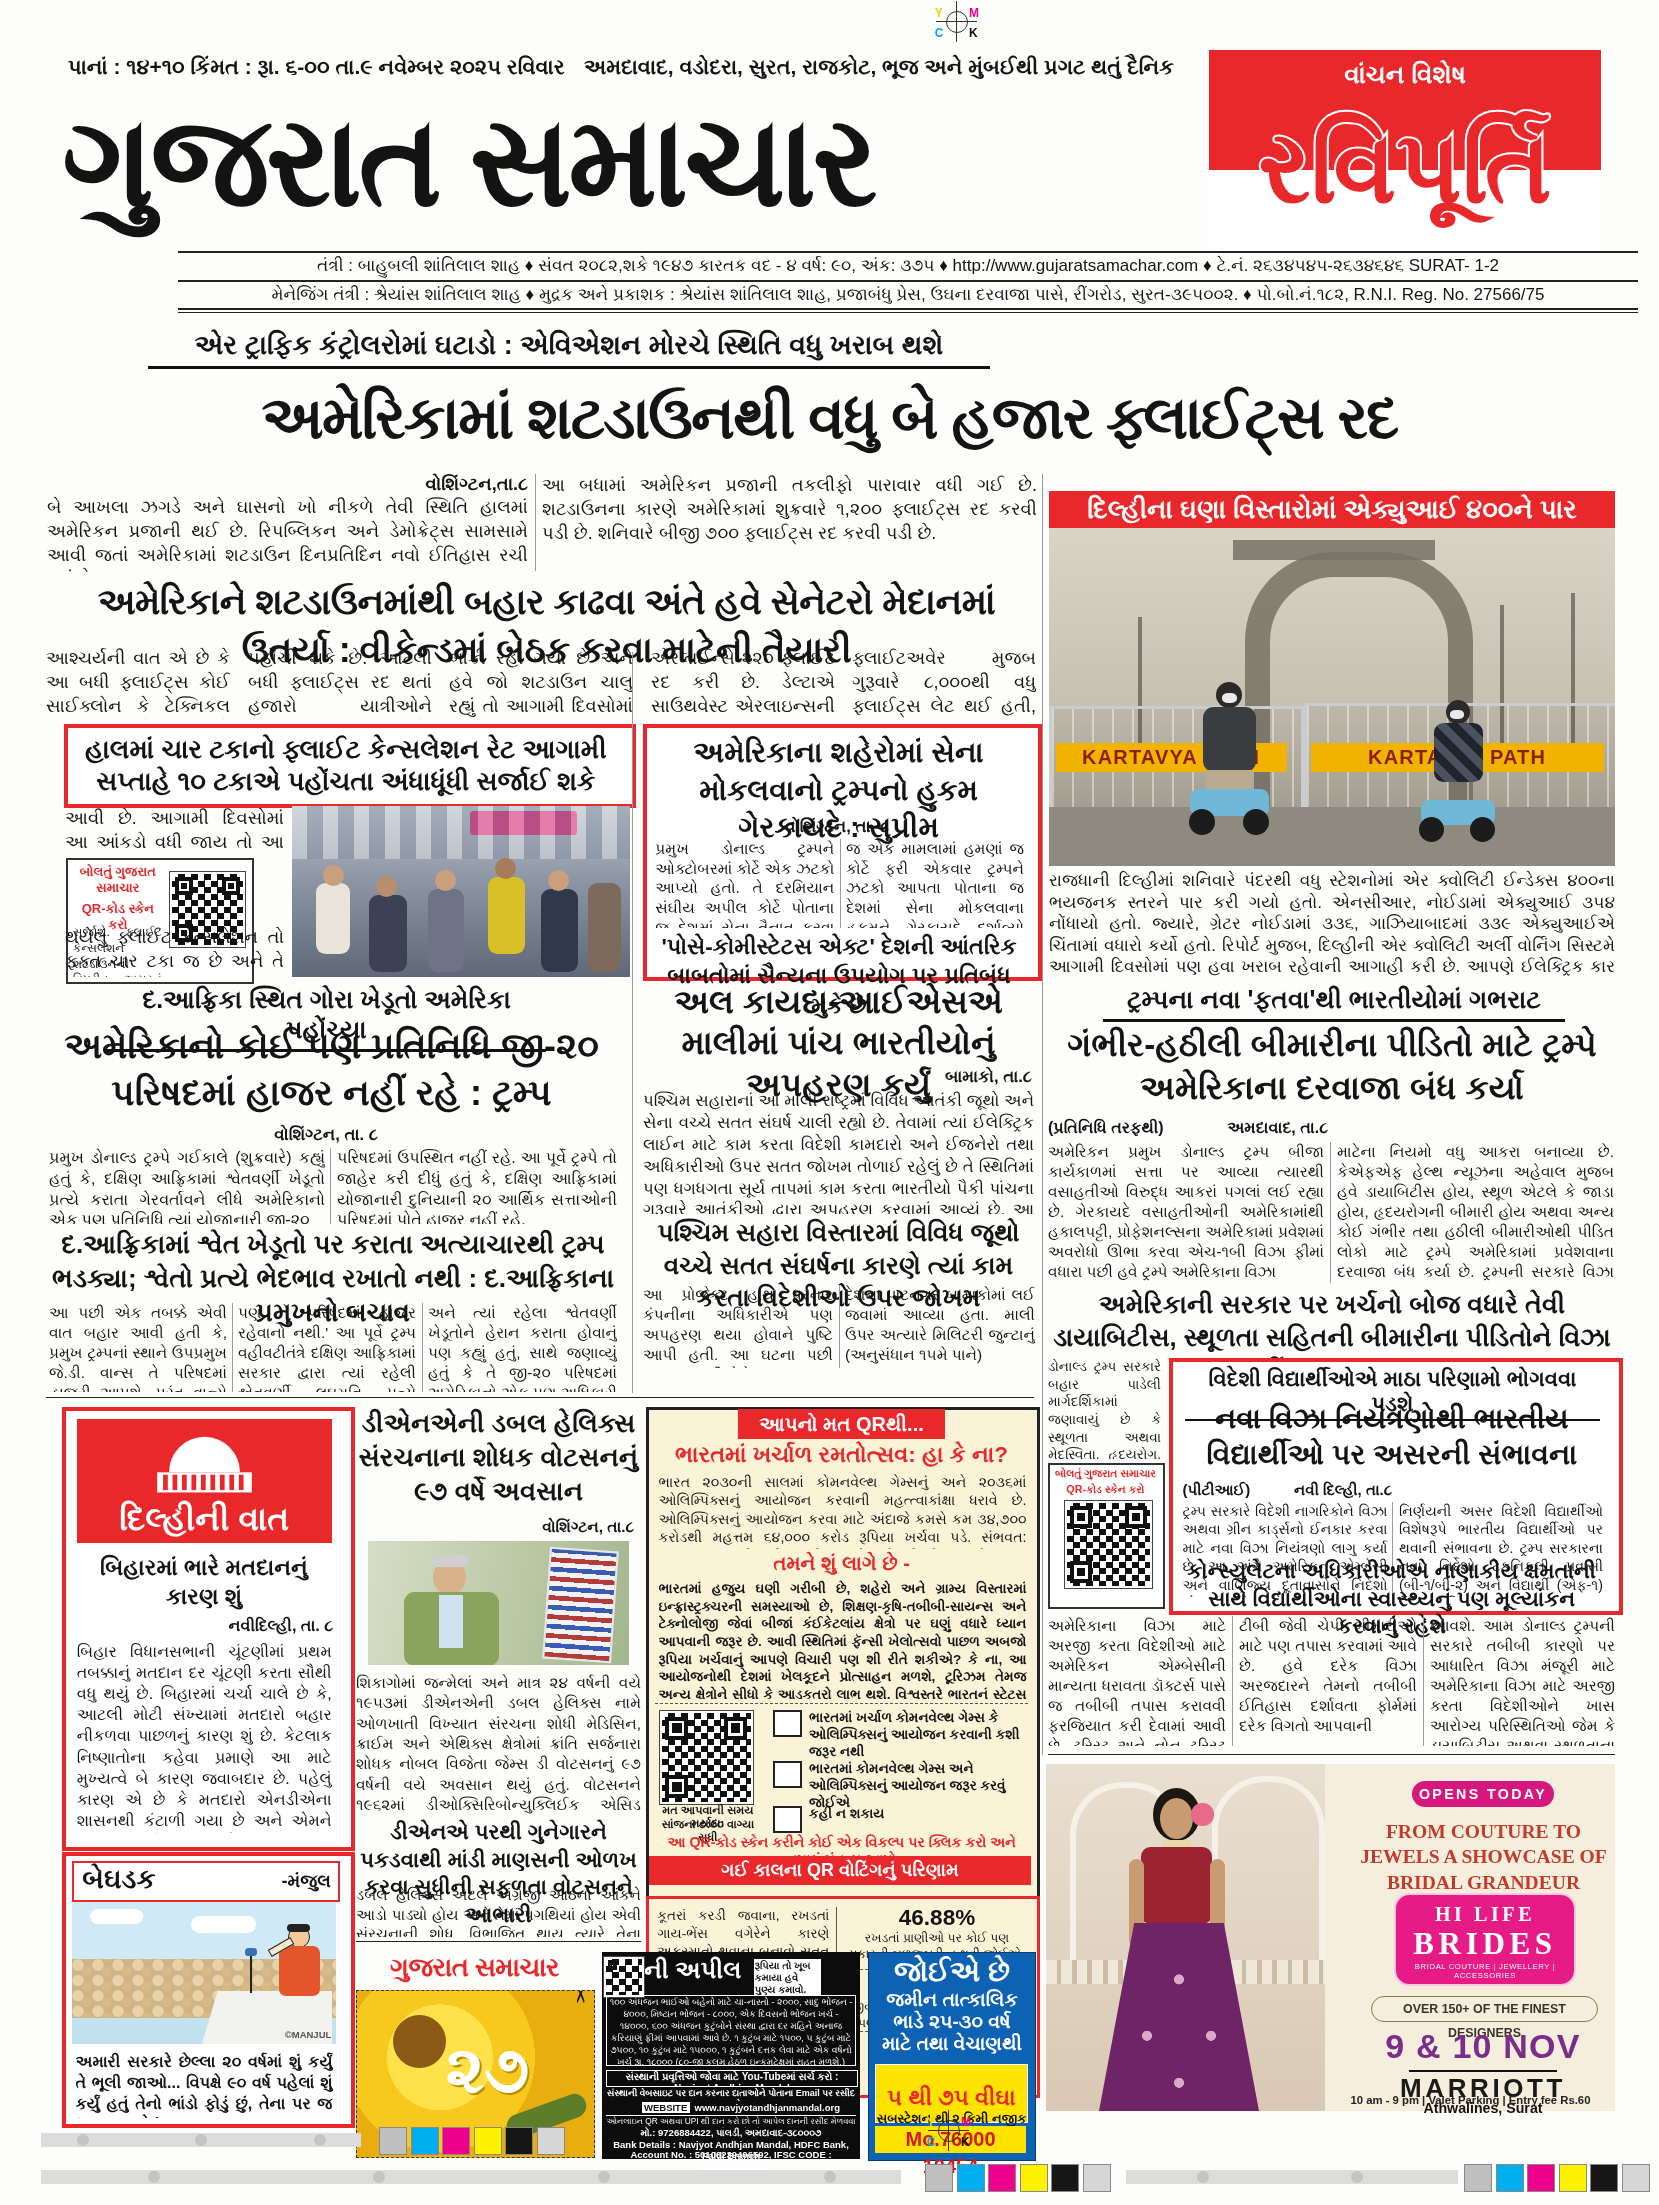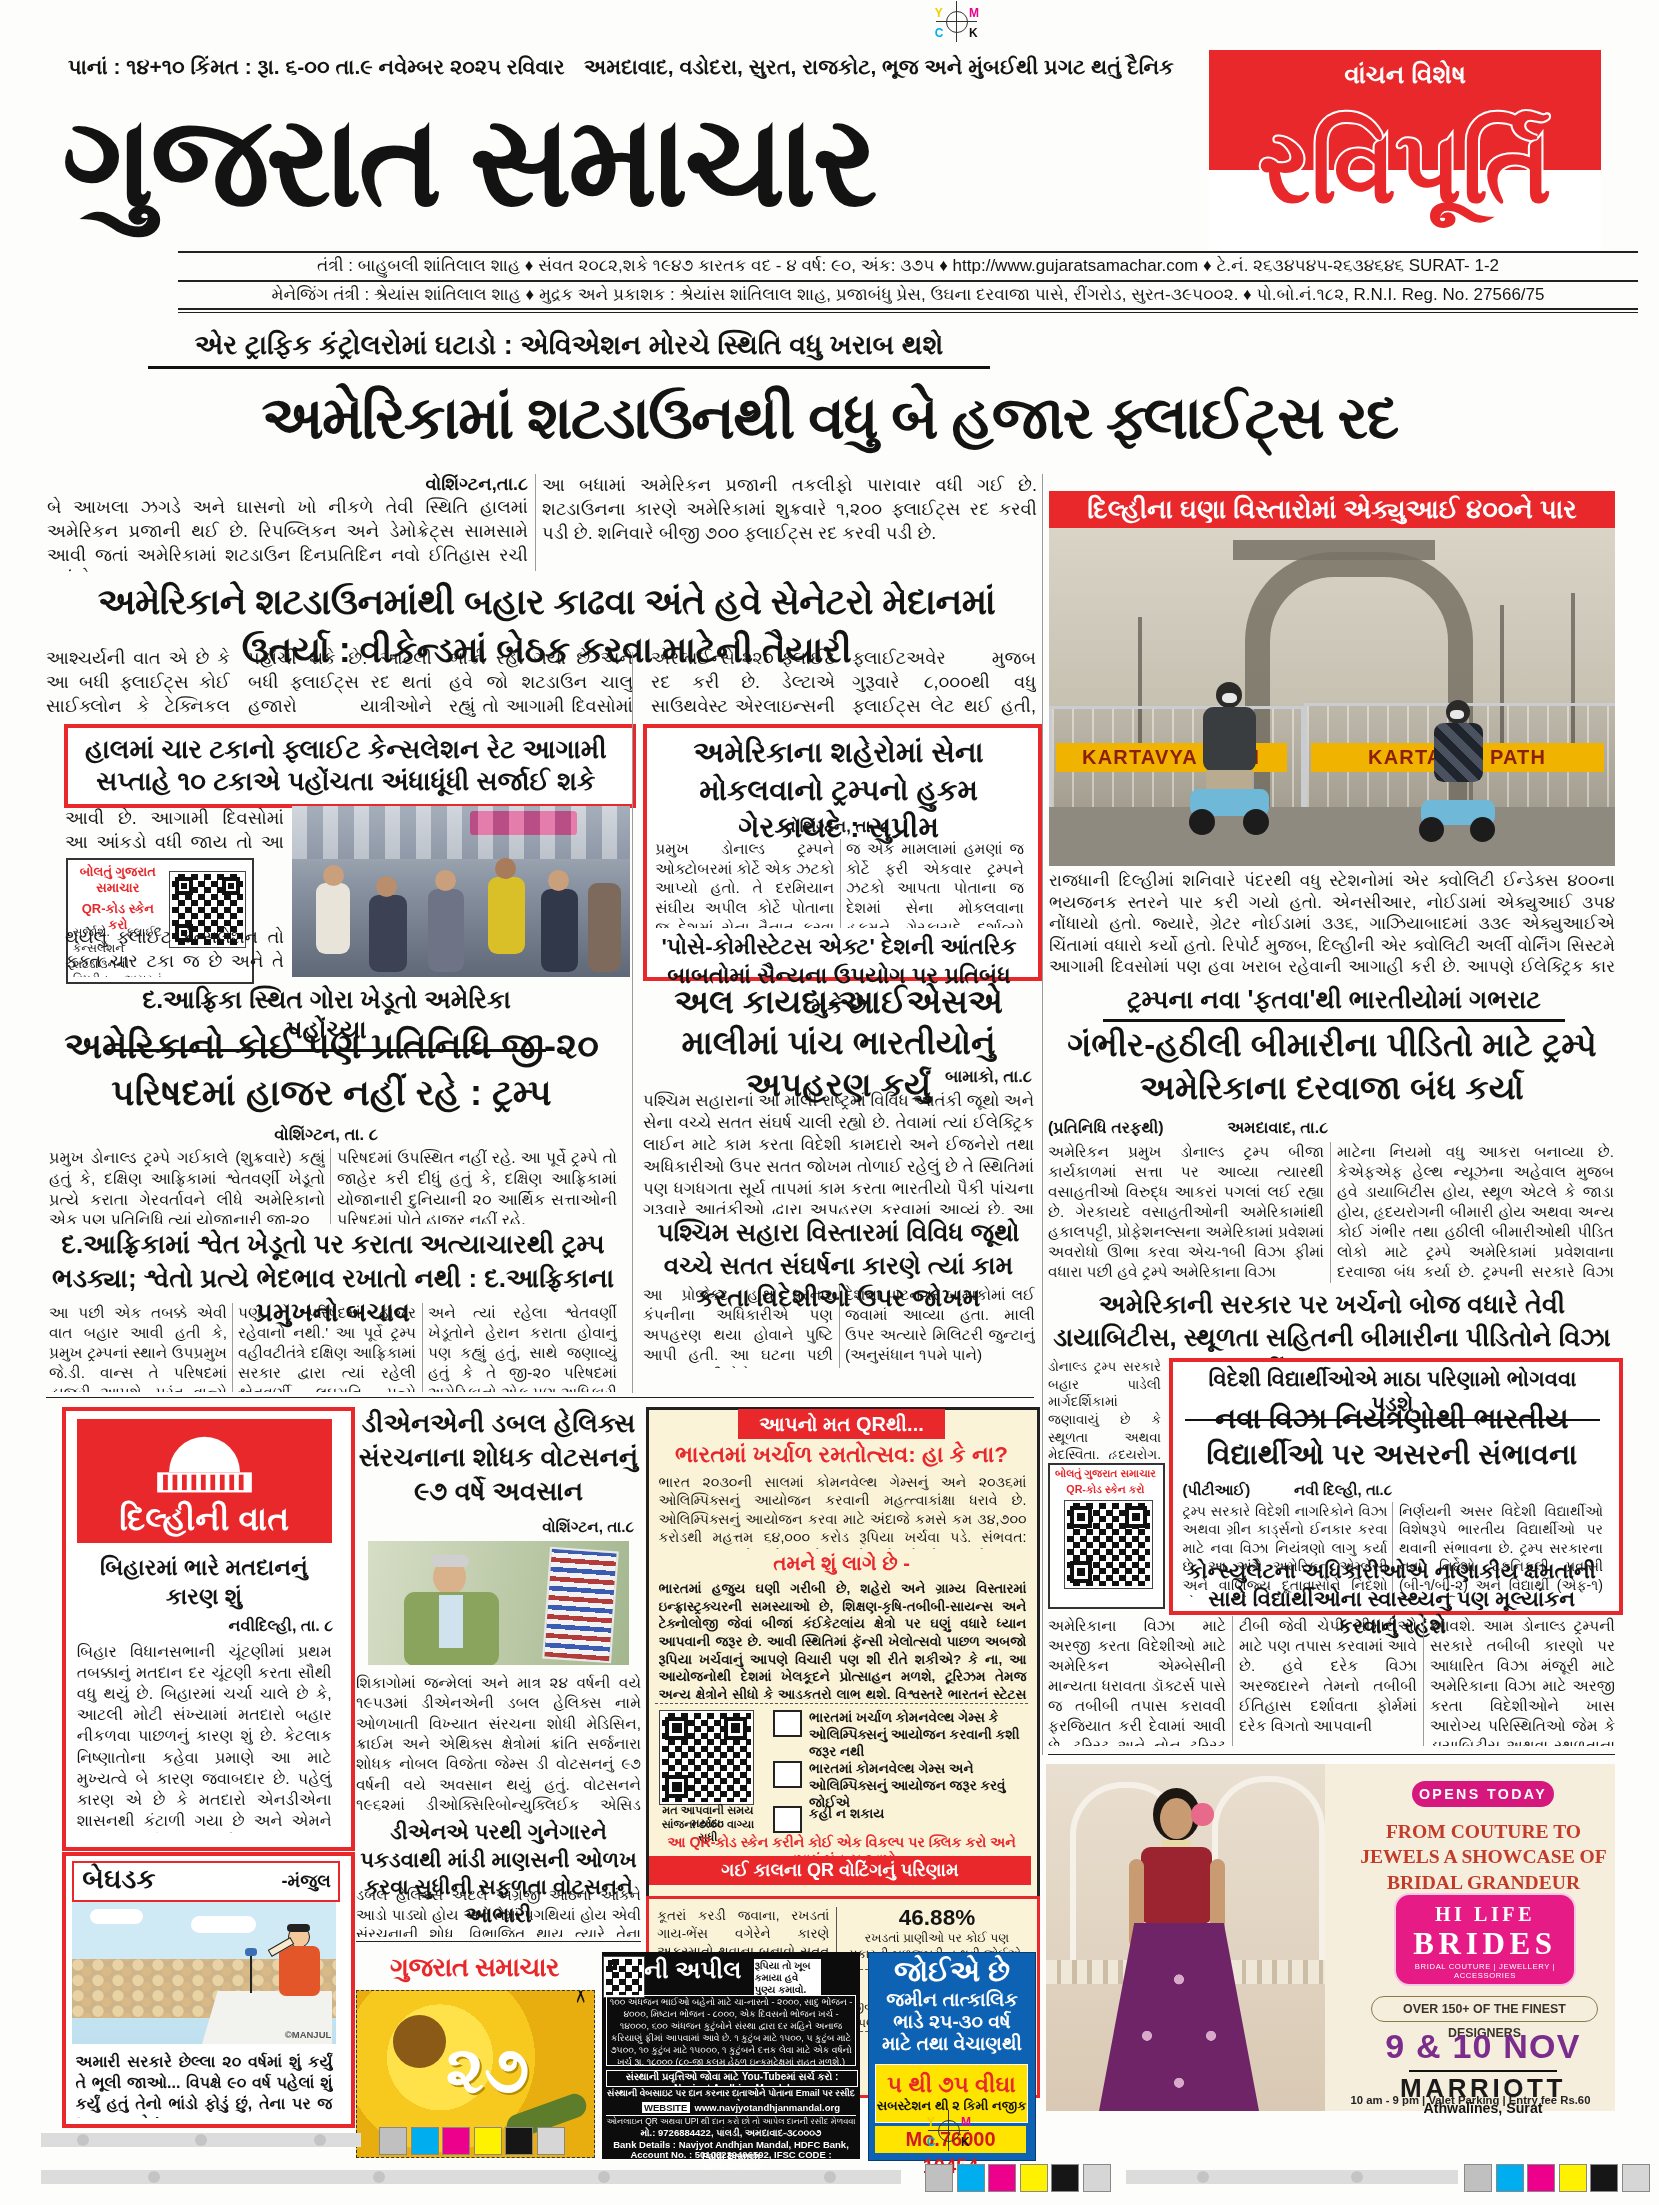--- a/index.html
+++ b/index.html
@@ -377,21 +377,21 @@
       <div class="abs b ctr" style="left:0;top:193px;width:100%;font-size:9.5px">Account No. : 50100239406592, IFSC CODE : HDFC0000299</div>
     </div>
   </div>
 
   <div class="abs" style="left:868px;top:1952px;width:166px;height:207px;background:#0e62b4;border:1.8px solid #083b70">
     <div class="b ctr wht" style="font-size:28.5px;margin-top:2.4px">જોઈએ છે</div>
     <div class="b ctr wht" style="font-size:19px">જમીન તાત્કાલિક</div>
     <div class="b ctr wht" style="font-size:19px">ભાડે ૨૫-૩૦ વર્ષ</div>
     <div class="b ctr wht" style="font-size:19px">માટે તથા વેચાણથી</div>
     <div class="abs ctr" style="left:6px;top:111px;width:151px;height:57px;background:#ffe400;border:1.8px solid #fff">
-      <div class="b red" style="font-size:22.5px;margin-top:7px">૫ થી ૭૫ વીઘા</div>
+      <div class="b red" style="font-size:22.5px;margin-top:20px">૫ થી ૭૫ વીઘા</div>
       <div class="b" style="font-size:13px;color:#111">સબસ્ટેશન થી ૨ કિમી નજીક</div>
     </div>
     <div class="abs b ctr" style="left:6px;top:173px;width:151px;height:27px;background:#ffe400;color:#d11a1a;font-size:20px;line-height:27px">Mo.76000 10454</div>
   </div>
 
   <div class="abs" style="left:1046px;top:1764px;width:569px;height:347px;background:#f5eedd">
     <div class="abs" style="left:0;top:0;width:279px;height:347px;background:linear-gradient(#e9dfd0,#d9c9b4);overflow:hidden">
       <div class="abs" style="left:24px;top:18px;width:101px;height:178px;border:6px solid #f6f1e8;border-bottom:none;border-radius:53px 53px 0 0"></div>
       <div class="abs" style="left:166px;top:12px;width:101px;height:178px;border:6px solid #f6f1e8;border-bottom:none;border-radius:53px 53px 0 0"></div>
       <div class="abs" style="left:0;top:196px;width:279px;height:24px;background:repeating-linear-gradient(90deg,#efe7d8 0 10.7px,#cbbda6 10.7px 15.4px)"></div>

